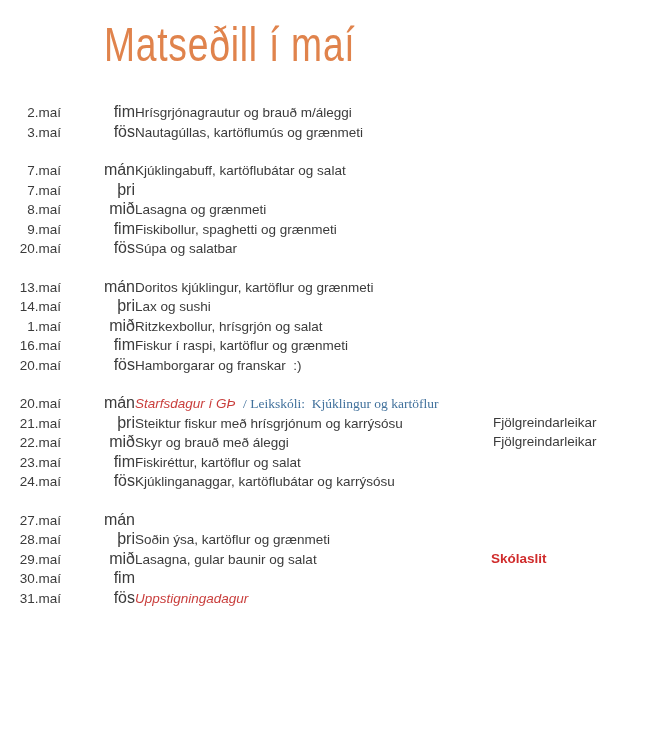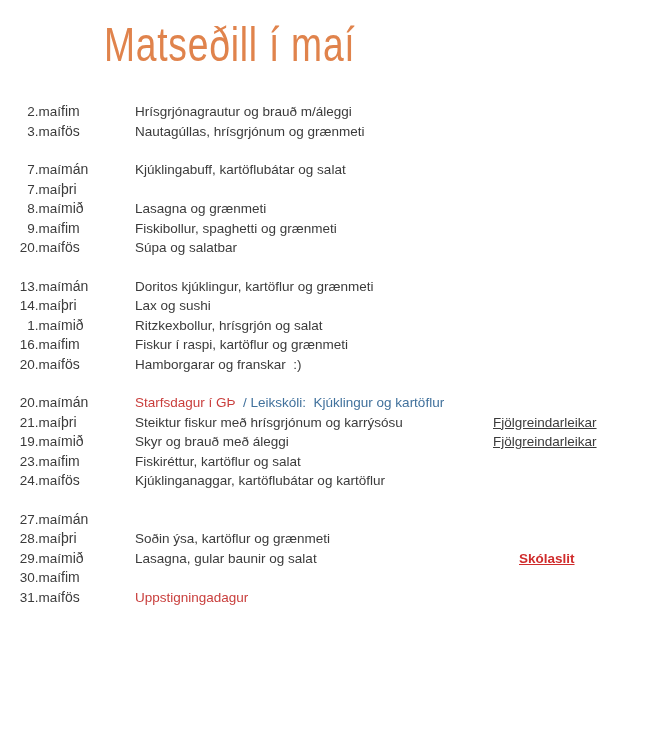--- a/index.html
+++ b/index.html
@@ -36,57 +36,55 @@
   .row {
     position: relative;
     display: grid;
     grid-template-columns: 57px 74px 1fr;
     align-items: baseline;
     line-height: 19.5px;
     font-size: 13.5px;
     height: 19.5px;
   }
   .date { text-align: right; white-space: nowrap; }
-  .day  { text-align: left; font-size: 14px; color: var(--c-body, #3b3b3b); }
+  .day  { text-align: right; font-size: 16px; color: var(--c-body, #3b3b3b); }
   .meal { white-space: pre; overflow: hidden; }
   .seg-normal { color: var(--c-body, #3b3b3b); }
-  .seg-red    { color: var(--c-red, #c93e3c); }
-  .seg-blue   { color: var(--c-blue, #41719c); }
+  .seg-red    { color: var(--c-red, #c93e3c); font-style: italic; }
+  .seg-blue   { color: var(--c-blue, #41719c); font-family: Liberation Serif, serif; }
   .note {
     position: absolute;
     left: 489px;
     top: 0;
     line-height: 19.5px;
     white-space: nowrap;
     color: var(--c-body, #3b3b3b);
-    text-decoration: underline;
   }
   .note-red-bold {
     left: 487px;
     color: var(--c-red-bold, #d02c2c);
     font-weight: bold;
-    margin-left: 28px;
   }
 </style>
 </head>
 <body>
 
 <div class="page">
   <h1 class="title">Matseðill í maí</h1>
   <div class="menu" id="menu">
       <div class="week">
         <div class="row">
           <span class="date">2.maí</span>
           <span class="day">fim</span>
           <span class="meal"><span class="seg-normal">Hrísgrjónagrautur og brauð m/áleggi</span></span>
         </div>
         <div class="row">
           <span class="date">3.maí</span>
           <span class="day">fös</span>
-          <span class="meal"><span class="seg-normal">Nautagúllas, hrísgrjónum og grænmeti</span></span>
+          <span class="meal"><span class="seg-normal">Nautagúllas, kartöflumús og grænmeti</span></span>
         </div>
       </div>
       <div class="week">
         <div class="row">
           <span class="date">7.maí</span>
           <span class="day">mán</span>
           <span class="meal"><span class="seg-normal">Kjúklingabuff, kartöflubátar og salat</span></span>
         </div>
         <div class="row">
           <span class="date">7.maí</span>
@@ -141,34 +139,34 @@
           <span class="day">mán</span>
           <span class="meal"><span class="seg-red">Starfsdagur í GÞ  </span><span class="seg-blue">/ Leikskóli:  Kjúklingur og kartöflur</span></span>
         </div>
         <div class="row">
           <span class="date">21.maí</span>
           <span class="day">þri</span>
           <span class="meal"><span class="seg-normal">Steiktur fiskur með hrísgrjónum og karrýsósu</span></span>
           <span class="note">Fjölgreindarleikar</span>
         </div>
         <div class="row">
-          <span class="date">19.maí</span>
+          <span class="date">22.maí</span>
           <span class="day">mið</span>
           <span class="meal"><span class="seg-normal">Skyr og brauð með áleggi</span></span>
           <span class="note">Fjölgreindarleikar</span>
         </div>
         <div class="row">
           <span class="date">23.maí</span>
           <span class="day">fim</span>
           <span class="meal"><span class="seg-normal">Fiskiréttur, kartöflur og salat</span></span>
         </div>
         <div class="row">
           <span class="date">24.maí</span>
           <span class="day">fös</span>
-          <span class="meal"><span class="seg-normal">Kjúklinganaggar, kartöflubátar og kartöflur</span></span>
+          <span class="meal"><span class="seg-normal">Kjúklinganaggar, kartöflubátar og karrýsósu</span></span>
         </div>
       </div>
       <div class="week">
         <div class="row">
           <span class="date">27.maí</span>
           <span class="day">mán</span>
         </div>
         <div class="row">
           <span class="date">28.maí</span>
           <span class="day">þri</span>

